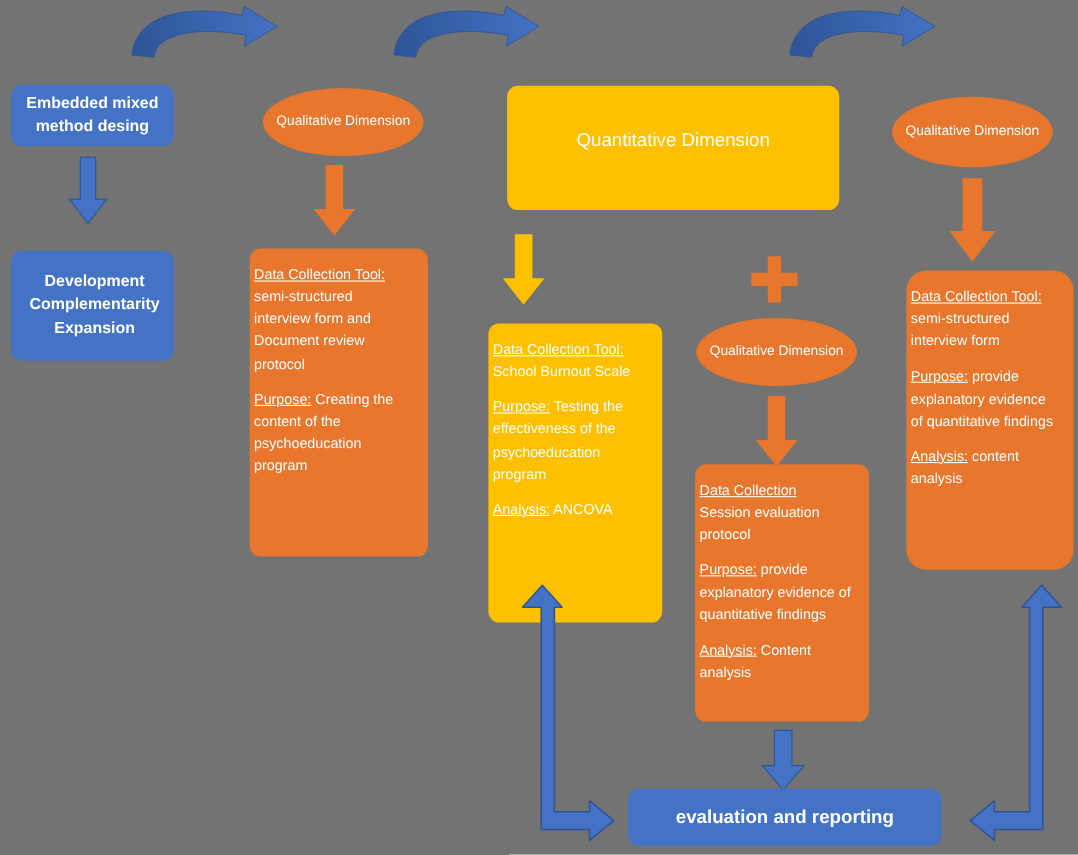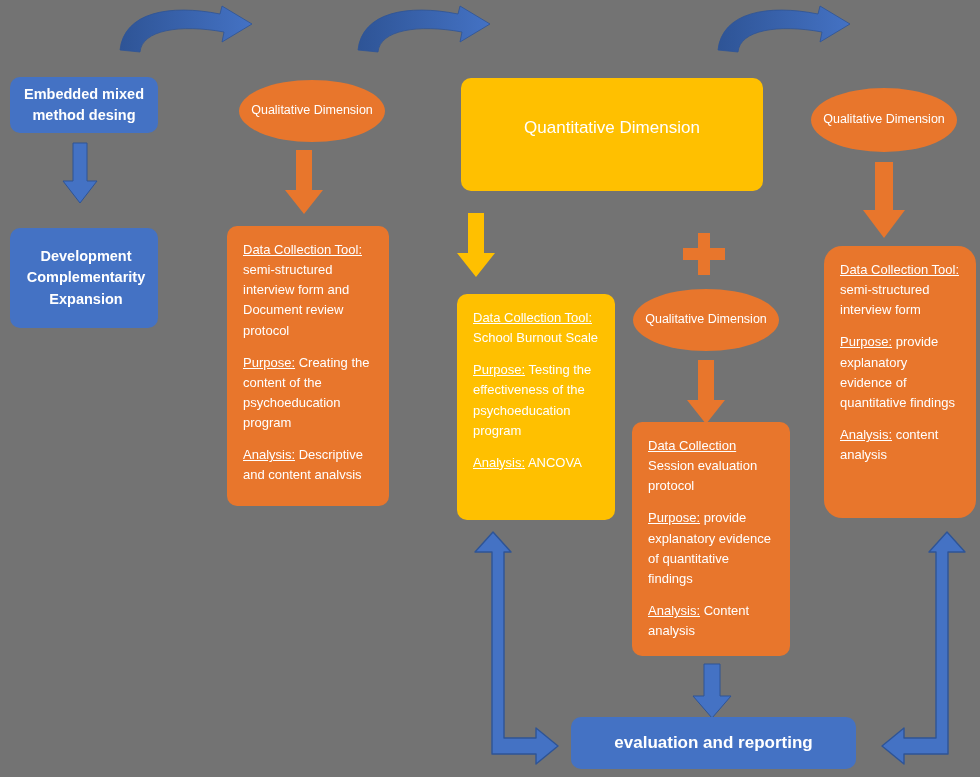--- a/index.html
+++ b/index.html
@@ -42,21 +42,21 @@
   .orange-fill { background: #E8762C; }
   .yellow-fill { background: #FFC000; }
 
   .oval-label {
     font-size: 12.5px;
     line-height: 1.55;
     font-weight: normal;
   }
 
   .detail-box {
-    padding: 14px 16px 12px 16px;
+    padding: 14px 16px 12px 4px;
     font-size: 13px;
     line-height: 1.55;
     justify-content: flex-start;
     font-weight: normal;
   }
   .detail-box .para { margin: 0 0 12px 0; }
   .detail-box .para:last-child { margin-bottom: 0; }
   .lbl { text-decoration: underline; }
 
   .quant-title {
@@ -139,34 +139,31 @@
     <path d="M12,0 L28,0 L28,40 L39,40 L20,64 L1,40 L12,40 Z" fill="#E8762C"></path>
   </svg>
 
   <div class="node rounded orange-fill detail-box" style="left:227px; top:226px; width:162px; height:280px;">
     <p class="para">
       <span class="lbl">Data Collection Tool:</span><span> semi-structured interview form and Document review protocol</span>
     </p>
     <p class="para">
       <span class="lbl">Purpose:</span><span> Creating the content of the psychoeducation program</span>
     </p>
-    <p class="para">
-      <span class="lbl">Analysis:</span><span> Descriptive and content analvsis</span>
-    </p>
   </div>
 
   <div class="node rounded yellow-fill quant-title" style="left:461px; top:78px; width:302px; height:113px;gap:48px;">
     <div class="l1">Quantitative Dimension</div>
   </div>
 
   <svg class="deco" style="left:456px; top:213px;" width="40" height="66" viewBox="0 0 40 66">
     <path d="M12,0 L28,0 L28,40 L39,40 L20,64 L1,40 L12,40 Z" fill="#FFC000"></path>
   </svg>
 
-  <div class="node rounded yellow-fill detail-box" style="left:444px; top:294px; width:158px; height:226px;margin-left:13px;">
+  <div class="node rounded yellow-fill detail-box" style="left:444px; top:294px; width:158px; height:272px;">
     <p class="para">
       <span class="lbl">Data Collection Tool:</span><span> School Burnout Scale</span>
     </p>
     <p class="para">
       <span class="lbl">Purpose:</span><span> Testing the effectiveness of the psychoeducation program</span>
     </p>
     <p class="para">
       <span class="lbl">Analysis:</span><span> ANCOVA</span>
     </p>
   </div>

